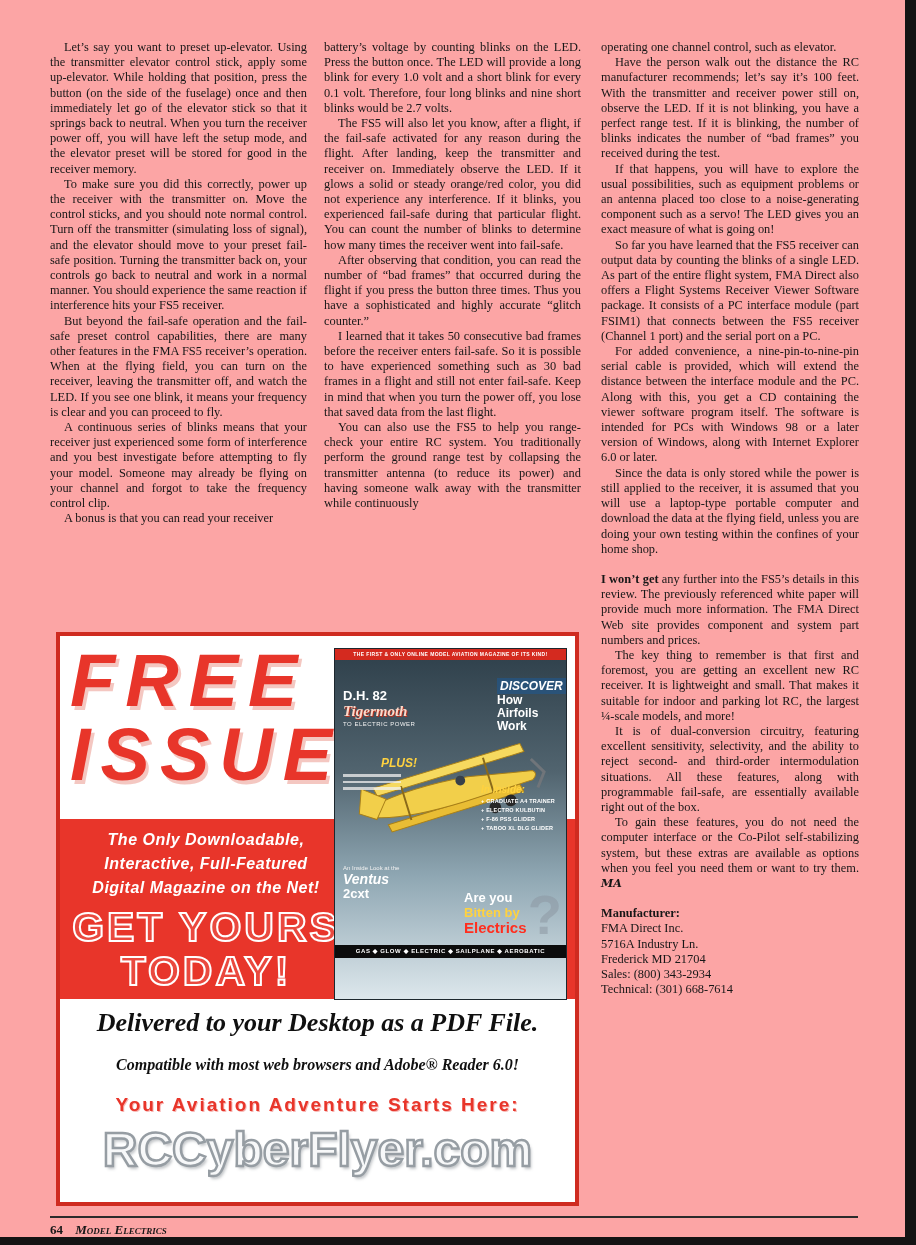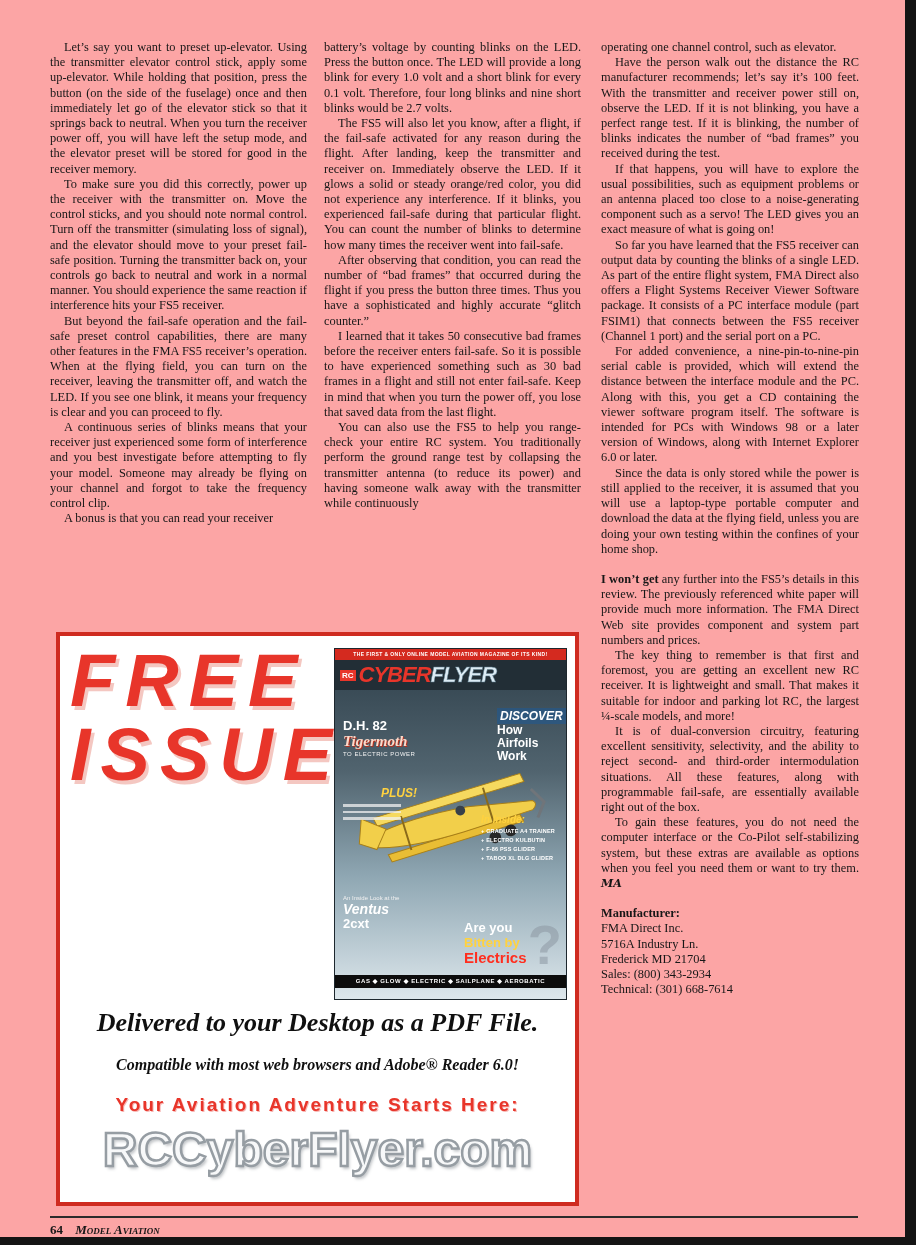--- a/index.html
+++ b/index.html
@@ -183,28 +183,34 @@
       </div>
   </div>
 
   <div class="ad">
 
     <div class="headline">
       <div>FREE</div>
       <div>ISSUE</div>
     </div>
 
+    <div class="band">
+      <div class="tagline">
+          <div>The Only Downloadable,</div>
+          <div>Interactive, Full-Featured</div>
+          <div>Digital Magazine on the Net!</div>
+        </div>
+      <div class="cta">
+        <div>GET YOURS</div>
+        <div>TODAY!</div>
+      </div>
+    </div>
 
     <div class="cover">
       <div class="cover-strip">THE FIRST &amp; ONLY ONLINE MODEL AVIATION MAGAZINE OF ITS KIND!</div>
-      <div class="masthead">
-        <span class="brand-rc">RC</span>
-        <span class="brand-cyber">CYBER</span>
-        <span class="brand-flyer">FLYER</span>
-      </div>
       <div class="cover-main">
 
         <svg class="plane-svg" viewBox="0 0 220 150">
           <g transform="rotate(-14 110 75)">
             <path d="M40 92 L180 84 L182 92 L42 100 Z" fill="#e9bd34" stroke="#a87f18" stroke-width="1"></path>
             <path d="M28 70 Q70 60 130 64 L196 74 Q201 78 194 83 L120 88 Q60 91 30 82 Z" fill="#f2cf4a" stroke="#a87f18" stroke-width="1"></path>
             <path d="M34 52 L190 44 L192 53 L36 61 Z" fill="#f6d95f" stroke="#a87f18" stroke-width="1"></path>
             <path d="M62 57 L64 93 M150 49 L152 86" stroke="#8a6a1a" stroke-width="2" fill="none"></path>
             <path d="M22 50 L44 66 L30 84 L14 74 Z" fill="#f2cf4a" stroke="#a87f18" stroke-width="1"></path>
             <circle cx="122" cy="66" r="5" fill="#37404a"></circle>
@@ -265,18 +271,18 @@
 
     <div class="delivered">Delivered to your Desktop as a PDF File.</div>
     <div class="compatible">Compatible with most web browsers and Adobe® Reader 6.0!</div>
     <div class="adventure">Your Aviation Adventure Starts Here:</div>
     <div class="url">RCCyberFlyer.com</div>
   </div>
 
   <div class="footer-line"></div>
   <div class="footer">
     <span class="pg">64</span>
-    <span class="mag">Model Aviation</span>
+    <span class="mag">Model Electrics</span>
   </div>
 
   <div class="edge-right"></div>
   <div class="edge-bottom"></div>
 </div>
 
 </body></html>

